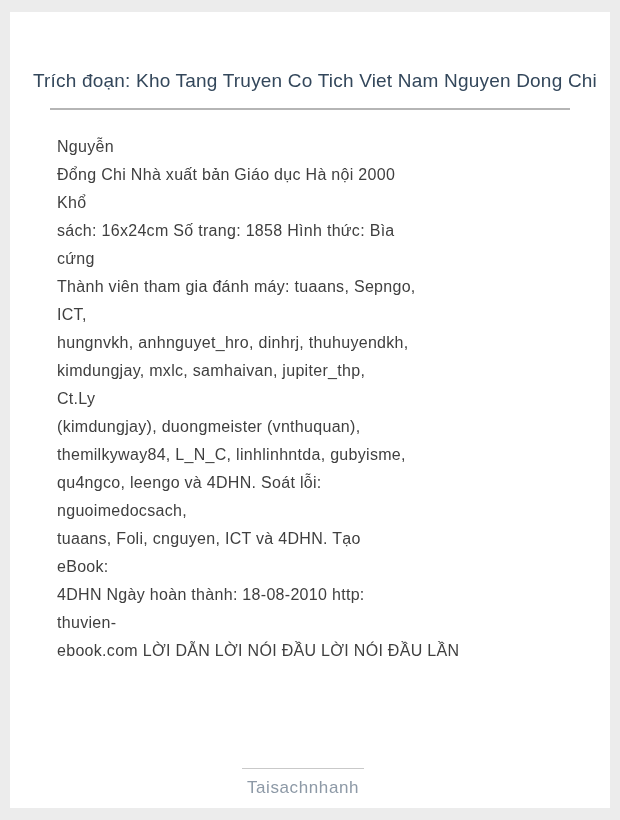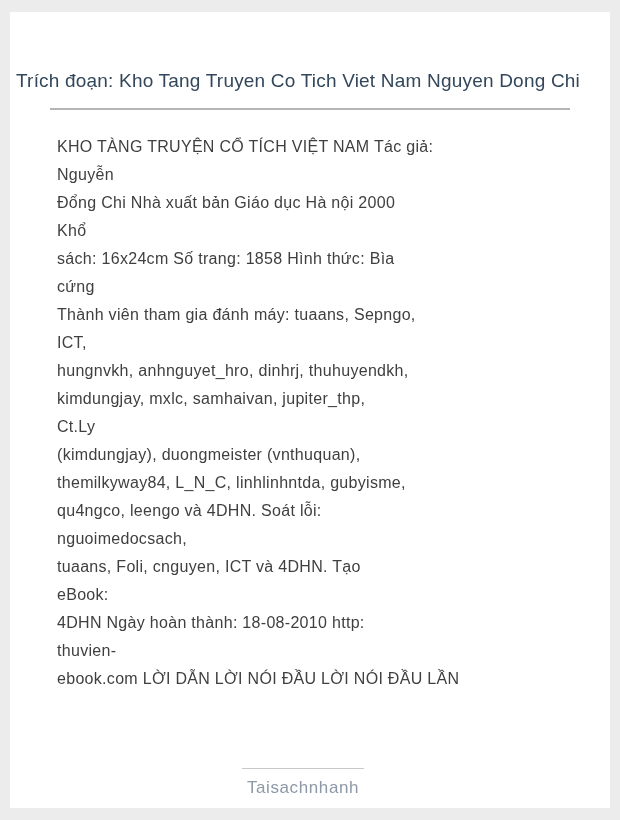--- a/index.html
+++ b/index.html
@@ -11,26 +11,27 @@
     font-family: "Liberation Sans", sans-serif;
     position: relative;
     overflow: hidden;
   }
   .card {
     position: absolute;
     left: 10px; right: 10px; top: 12px; bottom: 12px;
     background: #ffffff;
   }
   .page-title {
-    margin: 58px 8px 0 6px;
+    margin: 58px 8px 0 18px;
     font-size: 19px;
     font-weight: 400;
     letter-spacing: 0.2px;
     color: #33475b;
     white-space: nowrap;
+    text-align: center;
   }
   .title-divider {
     width: 520px;
     margin: 16px auto 0 auto;
     border: none;
     border-top: 2px solid #b5b5b5;
   }
   .content {
     margin-top: 23px;
     padding-left: 47px;
@@ -66,21 +67,20 @@
 </head>
 <body>
 
 <div class="card">
 
   <h1 class="page-title">Trích đoạn: Kho Tang Truyen Co Tich Viet Nam Nguyen Dong Chi</h1>
 
   <hr class="title-divider">
 
   <div class="content">
-    <div class="line">KHO TÀNG TRUYỆN CỔ TÍCH VIỆT NAM Tác giả:</div>
     <div class="line">Nguyễn</div>
     <div class="line">Đổng Chi Nhà xuất bản Giáo dục Hà nội 2000</div>
     <div class="line">Khổ</div>
     <div class="line">sách: 16x24cm Số trang: 1858 Hình thức: Bìa</div>
     <div class="line">cứng</div>
     <div class="line">Thành viên tham gia đánh máy: tuaans, Sepngo,</div>
     <div class="line">ICT,</div>
     <div class="line">hungnvkh, anhnguyet_hro, dinhrj, thuhuyendkh,</div>
     <div class="line">kimdungjay, mxlc, samhaivan, jupiter_thp,</div>
     <div class="line">Ct.Ly</div>

